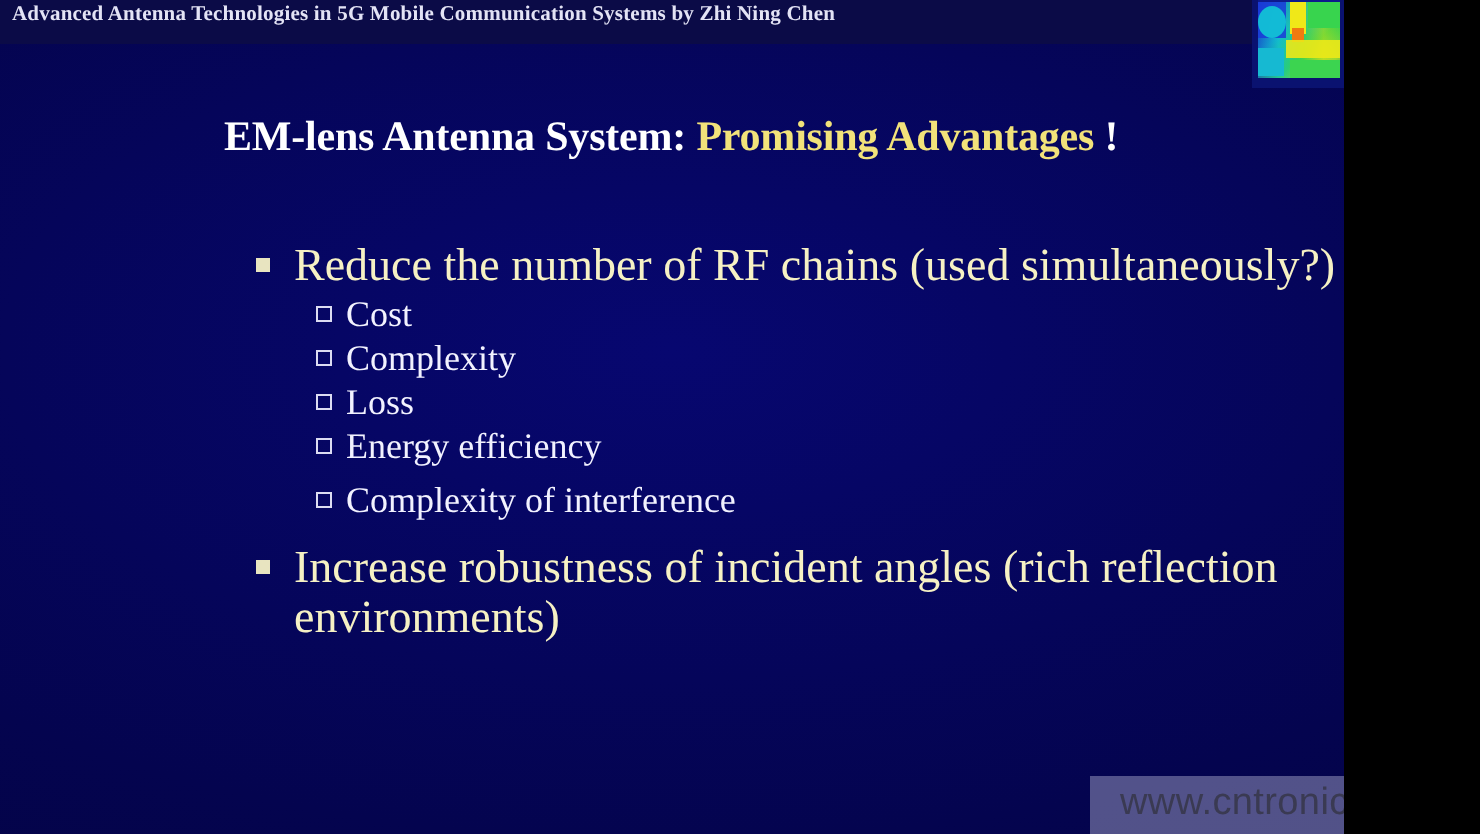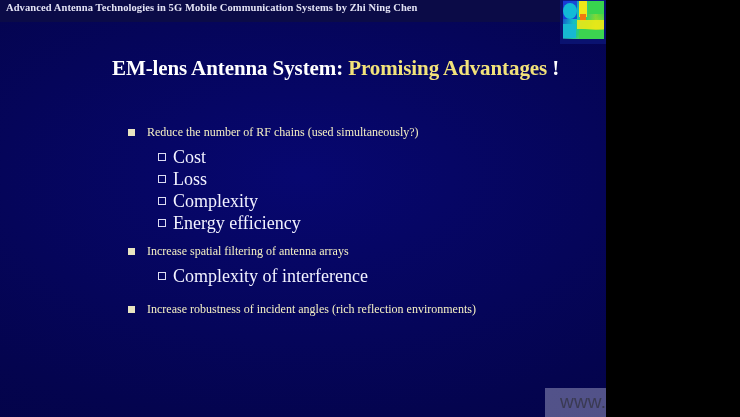--- a/index.html
+++ b/index.html
@@ -3,21 +3,21 @@
 <meta charset="utf-8">
 <title>Slide</title>
 <style>
   html, body {
     margin: 0;
     padding: 0;
     background: #000;
   }
   .slide {
     position: relative;
-    width: 606px;
+    width: 672px;
     height: 417px;
     overflow: hidden;
     background: #050560;
     background-image:
       radial-gradient(ellipse 120% 95% at 50% 42%, #070770 0%, #04044f 62%, #030340 100%);
     font-family: "Liberation Serif", "DejaVu Serif", serif;
     -webkit-font-smoothing: antialiased;
   }
 
   
@@ -68,21 +68,21 @@
   .content {
     position: absolute;
     left: 0;
     top: 120px;
     width: 740px;
   }
   .bullet-l1 {
     position: relative;
     padding-left: 147px;
     color: #f6f1c4;
-    font-size: 12px;
+    font-size: 23px;
     line-height: 25px;
     margin-bottom: 1px;
     max-width: 620px;
   }
   .bullet-l1 .marker-sq {
     position: absolute;
     left: 128px;
     top: 9px;
     width: 7px;
     height: 7px;
@@ -193,39 +193,35 @@
       <span class="wrap-text">Reduce the number of RF chains (used simultaneously?)</span>
     </div>
 
     <div class="bullet-l2">
       <span class="marker-hollow"></span>
       <span>Cost</span>
     </div>
 
     <div class="bullet-l2">
       <span class="marker-hollow"></span>
+      <span>Complexity</span>
+    </div>
+
+    <div class="bullet-l2">
+      <span class="marker-hollow"></span>
       <span>Loss</span>
     </div>
 
     <div class="bullet-l2">
       <span class="marker-hollow"></span>
-      <span>Complexity</span>
-    </div>
-
-    <div class="bullet-l2">
-      <span class="marker-hollow"></span>
       <span>Energy efficiency</span>
     </div>
 
     <div class="gap-sm"></div>
 
-    <div class="bullet-l1">
-      <span class="marker-sq"></span>
-      <span class="wrap-text">Increase spatial filtering of antenna arrays</span>
-    </div>
 
     <div class="bullet-l2">
       <span class="marker-hollow"></span>
       <span>Complexity of interference</span>
     </div>
 
     <div class="gap-sm"></div>
 
 
     <div class="gap-sm"></div>

